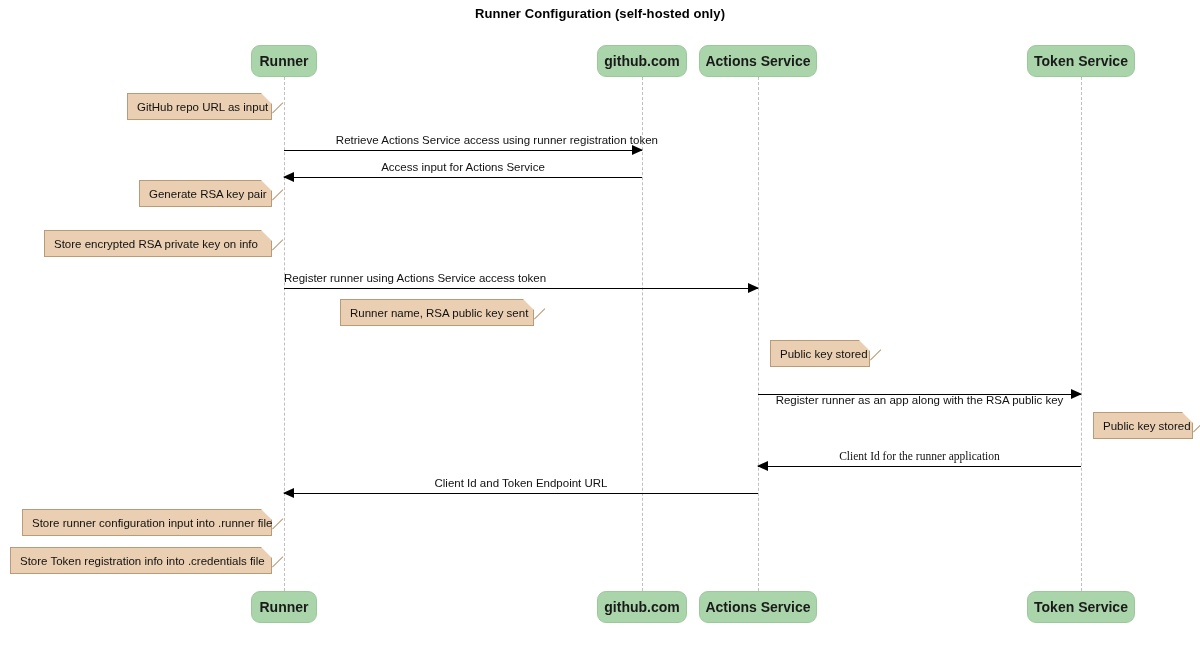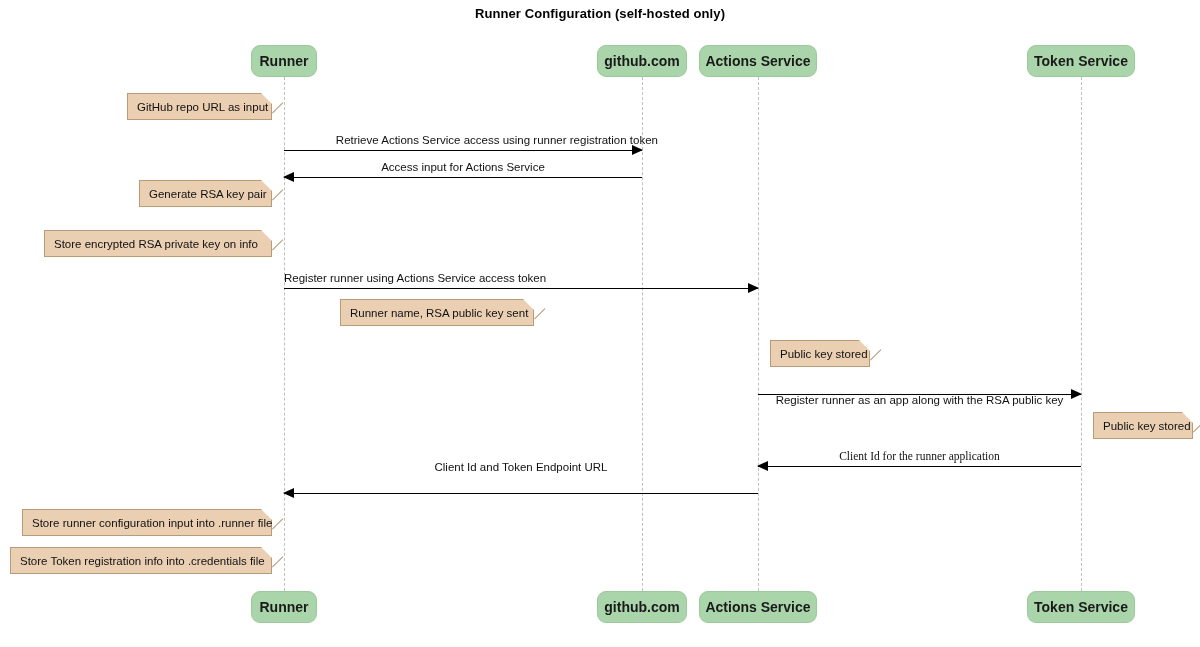--- a/index.html
+++ b/index.html
@@ -169,21 +169,21 @@
         <div class="arrowhead right"></div>
       </div>
       <div class="msg-label" style="left: 758px; width: 323px; text-align: center; top: 393px;">Register runner as an app along with the RSA public key</div>
       <div class="msg" style="left: 758px; top: 466px; width: 323px;">
         <div class="arrowhead left"></div>
       </div>
       <div class="msg-label" style="left: 758px; width: 323px; text-align: center; top: 449px; font-family: Liberation Serif, serif;">Client Id for the runner application</div>
       <div class="msg" style="left: 284px; top: 493px; width: 474px;">
         <div class="arrowhead left"></div>
       </div>
-      <div class="msg-label" style="left: 284px; width: 474px; text-align: center; top: 460px;">Client Id and Token Endpoint URL</div>
+      <div class="msg-label" style="left: 284px; width: 474px; text-align: center; top: 476px;">Client Id and Token Endpoint URL</div>
     </div>
   <div id="notes">
       <div class="note" style="top: 93px; width: 145px; left: 127px;">GitHub repo URL as input</div>
       <div class="note" style="top: 180px; width: 133px; left: 139px;">Generate RSA key pair</div>
       <div class="note" style="top: 230px; width: 228px; left: 44px;">Store encrypted RSA private key on info</div>
       <div class="note" style="top: 299px; width: 194px; left: 296px; margin-left: 44px;">Runner name, RSA public key sent</div>
       <div class="note" style="top: 340px; width: 100px; left: 770px;">Public key stored</div>
       <div class="note" style="top: 412px; width: 100px; left: 1093px;">Public key stored</div>
       <div class="note" style="top: 509px; width: 250px; left: 22px;">Store runner configuration input into .runner file</div>
       <div class="note" style="top: 547px; width: 262px; left: 10px;">Store Token registration info into .credentials file</div>

